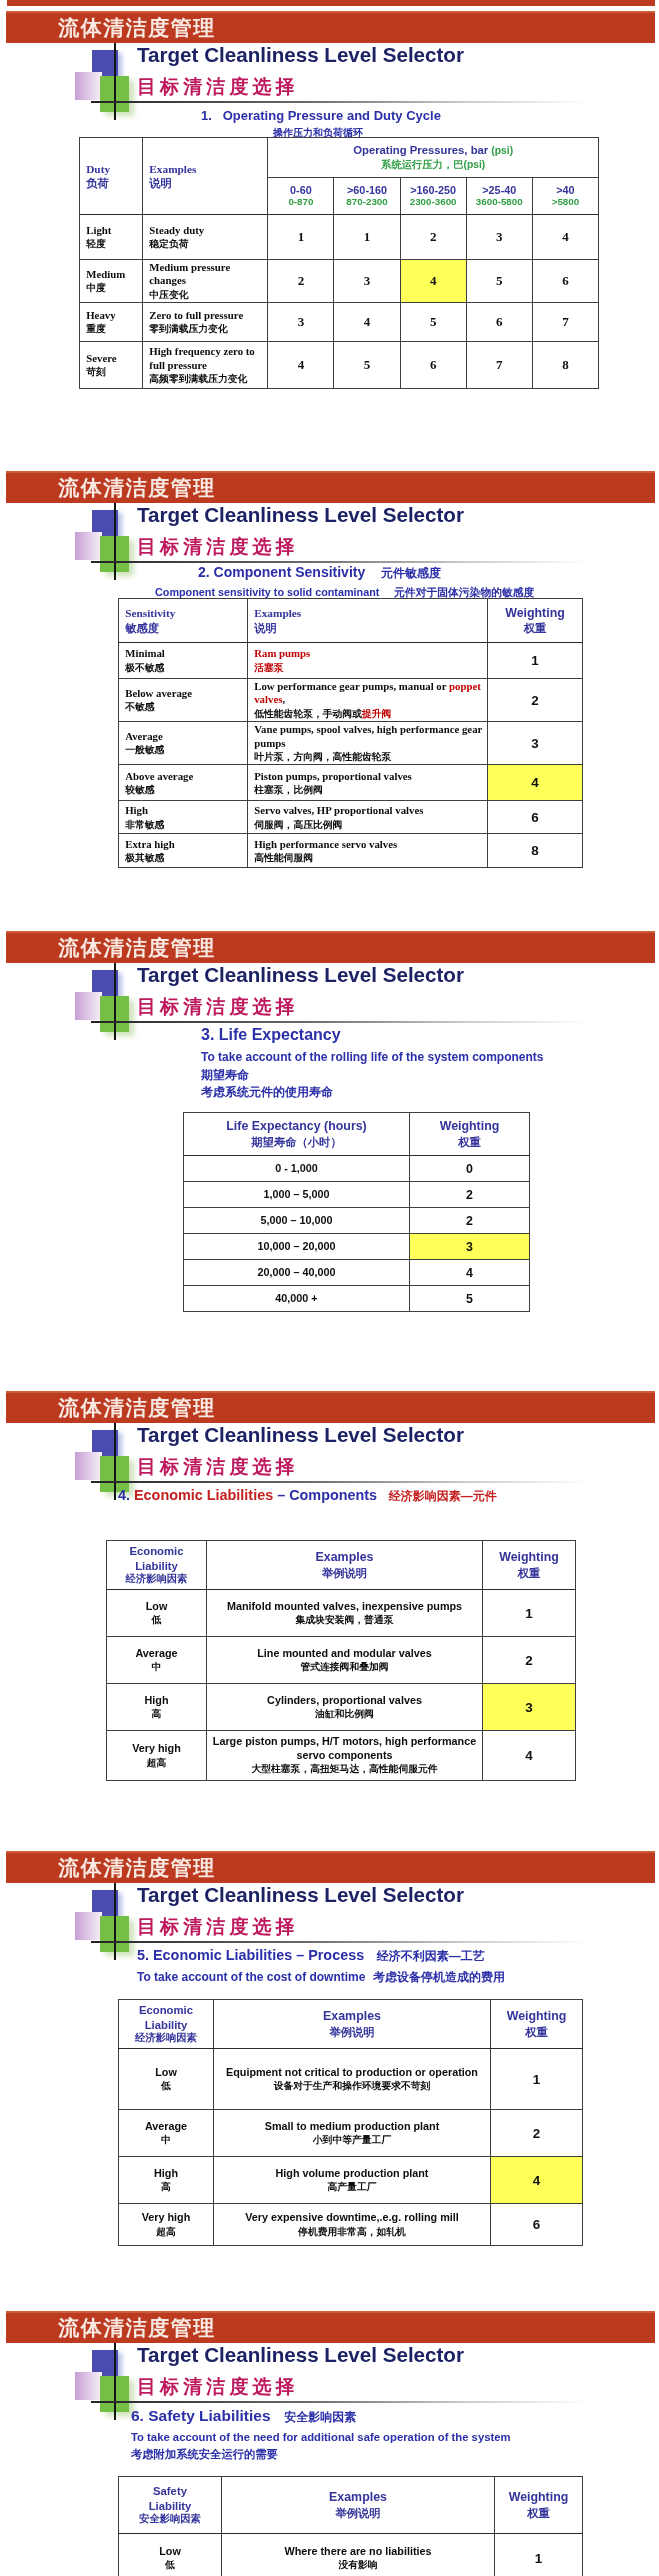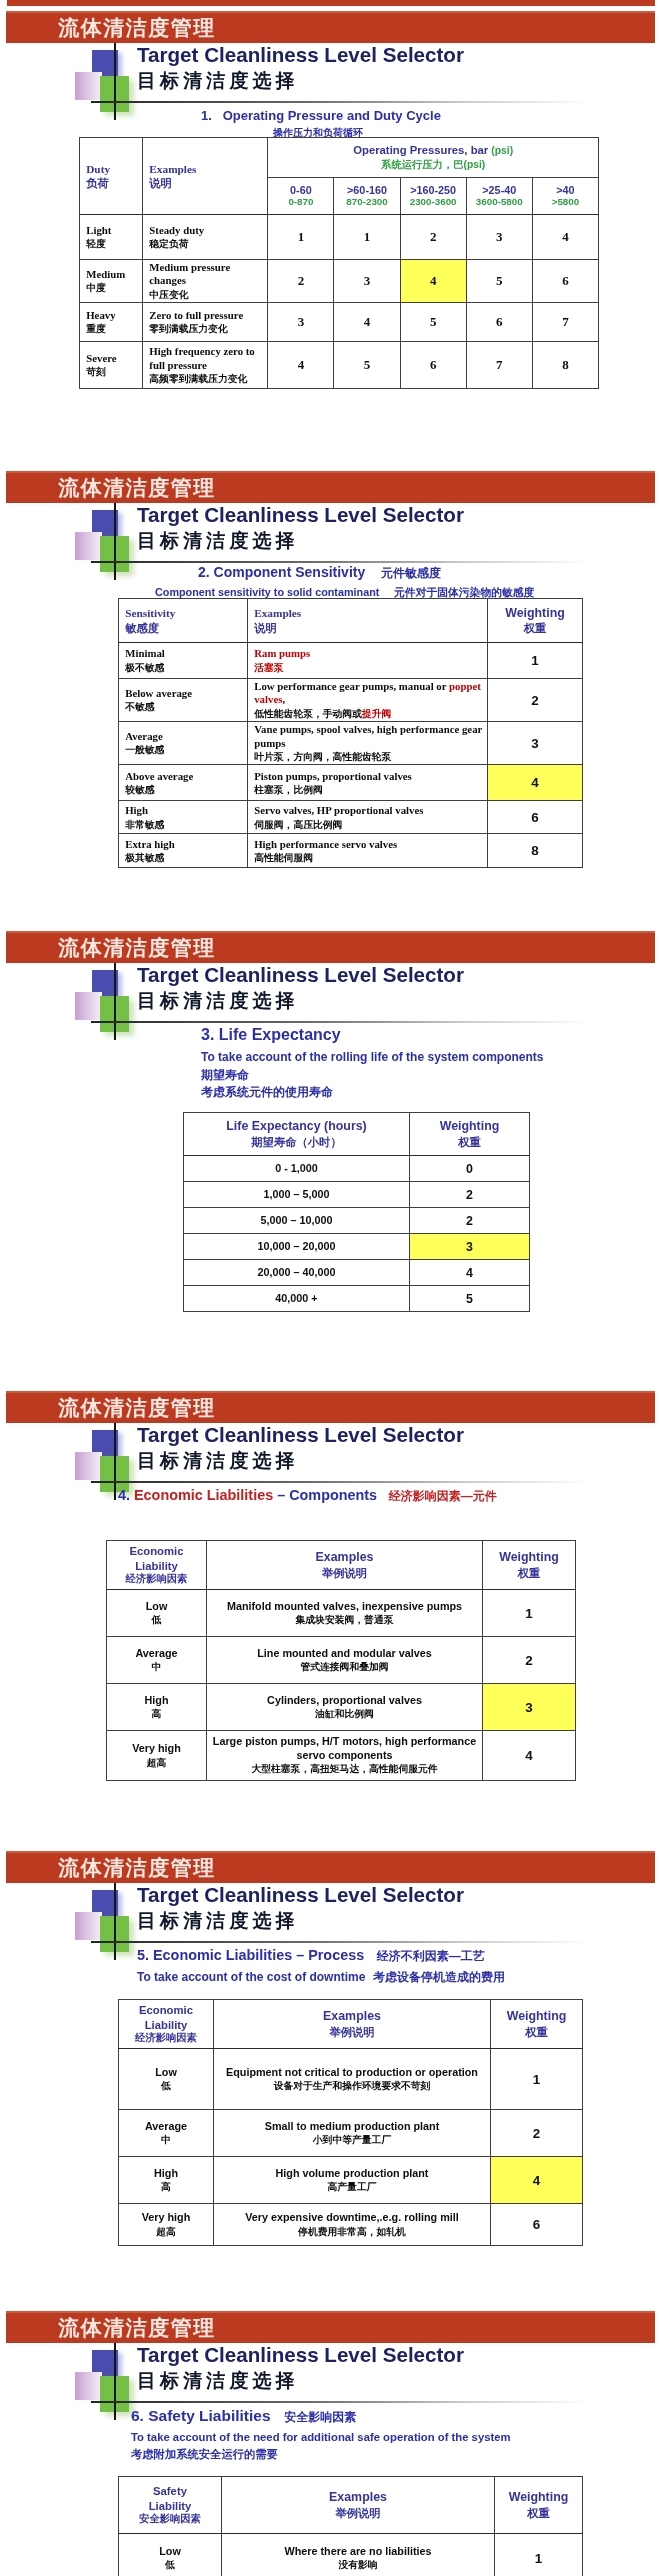--- a/index.html
+++ b/index.html
@@ -14,21 +14,21 @@
   .banner .bt { position:absolute; left:52px; top:50%; transform:translateY(-50%); font-size:21px; font-weight:bold; color:#F8E9E2; letter-spacing:1.5px; white-space:nowrap; }
 
   
   .sq-b { position:absolute; left:92px; top:50px;  width:26px; height:35px; background:#4A4CB0; box-shadow:4.1px 2.6px 4.6px #b9c0e8; }
   .sq-p { position:absolute; left:75px; top:72px; width:27px; height:28px; background:linear-gradient(90deg,#C79FD4,#F8F2FA); }
   .sq-g { position:absolute; left:100px; top:76px; width:29px; height:36px; background:#74C045; box-shadow:4.6px 4.1px 5.2px #cfe3bd; }
   .vln  { position:absolute; left:114px; top:43px;  width:1.5px;  height:77px; background:#141414; }
   .hln  { position:absolute; left:91px; top:101px; width:494px; height:2.1px;
           background:linear-gradient(90deg,#232323,#6d6d6d 45%,#c9c9c9 75%,#fdfdfd); }
   .t-en { position:absolute; left:137px; top:43px;  font-size:20.6px; font-weight:bold; color:#1C2264; white-space:nowrap; }
-  .t-zh { position:absolute; left:137px; top:68px; font-size:19px; font-weight:bold; color:#0f172a; letter-spacing:4.1px; white-space:nowrap; }
+  .t-zh { position:absolute; left:137px; top:74px; font-size:19px; font-weight:bold; color:#be185d; letter-spacing:4.1px; white-space:nowrap; }
 
   .h-blue { color:#2B2FA8; font-weight:bold; }
   .h-red  { color:#C52020; font-weight:bold; }
 
   
   table.t { position:absolute; border-collapse:collapse; table-layout:fixed; background:#fff; border:1.5px solid #2c2c2c; }
   table.t td { border:1px solid #3f3f3f; vertical-align:middle; padding:1px 4.1px; text-align:center; }
   table.t td.left { text-align:left; padding-left:6.2px;font-family:Liberation Serif, serif; }
   .hb { border-bottom:1.5px solid #2c2c2c !important; }
   .hdtxt { color:#34349B; font-weight:bold; font-size:11.3px; line-height:1.25; }

